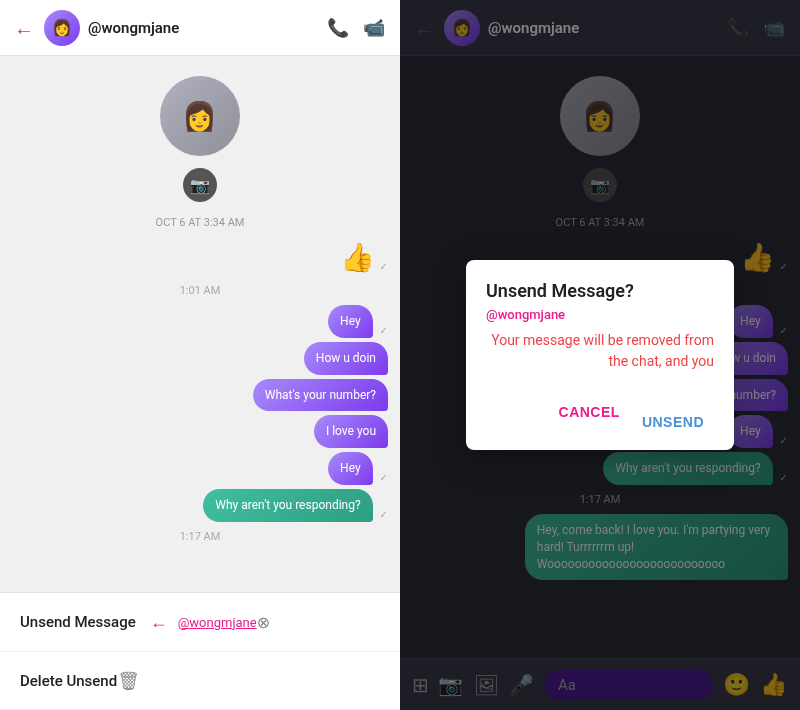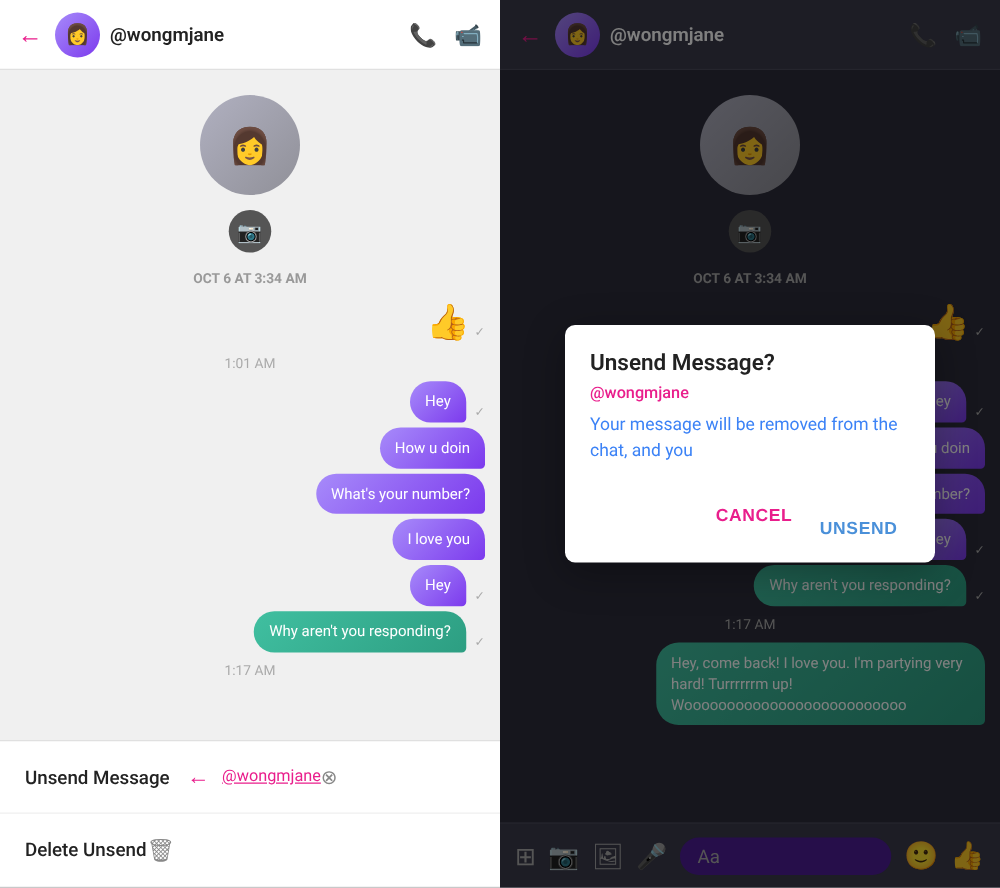--- a/index.html
+++ b/index.html
@@ -127,21 +127,20 @@
       justify-content: center;
       color: white;
       font-size: 16px;
     }
 
     .timestamp {
       text-align: center;
       font-size: 11px;
       color: #999;
       margin: 6px 0;
-      font-weight: bold;
     }
     .right-panel .timestamp {
       color: #aaa;
     }
 
     .time-small {
       text-align: center;
       font-size: 11px;
       color: #aaa;
       margin: 4px 0;
@@ -227,41 +226,42 @@
       top: 0; left: 0; right: 0; bottom: 0;
       background: rgba(0,0,0,0.5);
       display: flex;
       align-items: center;
       justify-content: center;
       z-index: 10;
     }
     .dialog-box {
       background: white;
       border-radius: 8px;
-      width: 296px;
+      width: 268px;
       padding: 20px 20px 14px 20px;
       box-shadow: 0 8px 32px rgba(0,0,0,0.3);
     }
     .dialog-title {
       font-size: 18px;
       font-weight: 600;
       color: #222;
       margin-bottom: 6px;
     }
     .dialog-mention {
       color: #e91e8c;
       font-size: 13px;
       font-weight: 500;
       margin-bottom: 8px;
     }
     .dialog-body {
       font-size: 14px;
-      color: #3b82f6;
+      color: #ef4444;
       margin-bottom: 16px;
       line-height: 1.5;
+      text-align: right;
     }
     .dialog-actions {
       display: flex;
       justify-content: flex-end;
       gap: 2px;
     }
     .dialog-btn {
       font-size: 14px;
       font-weight: 700;
       padding: 6px 10px;

